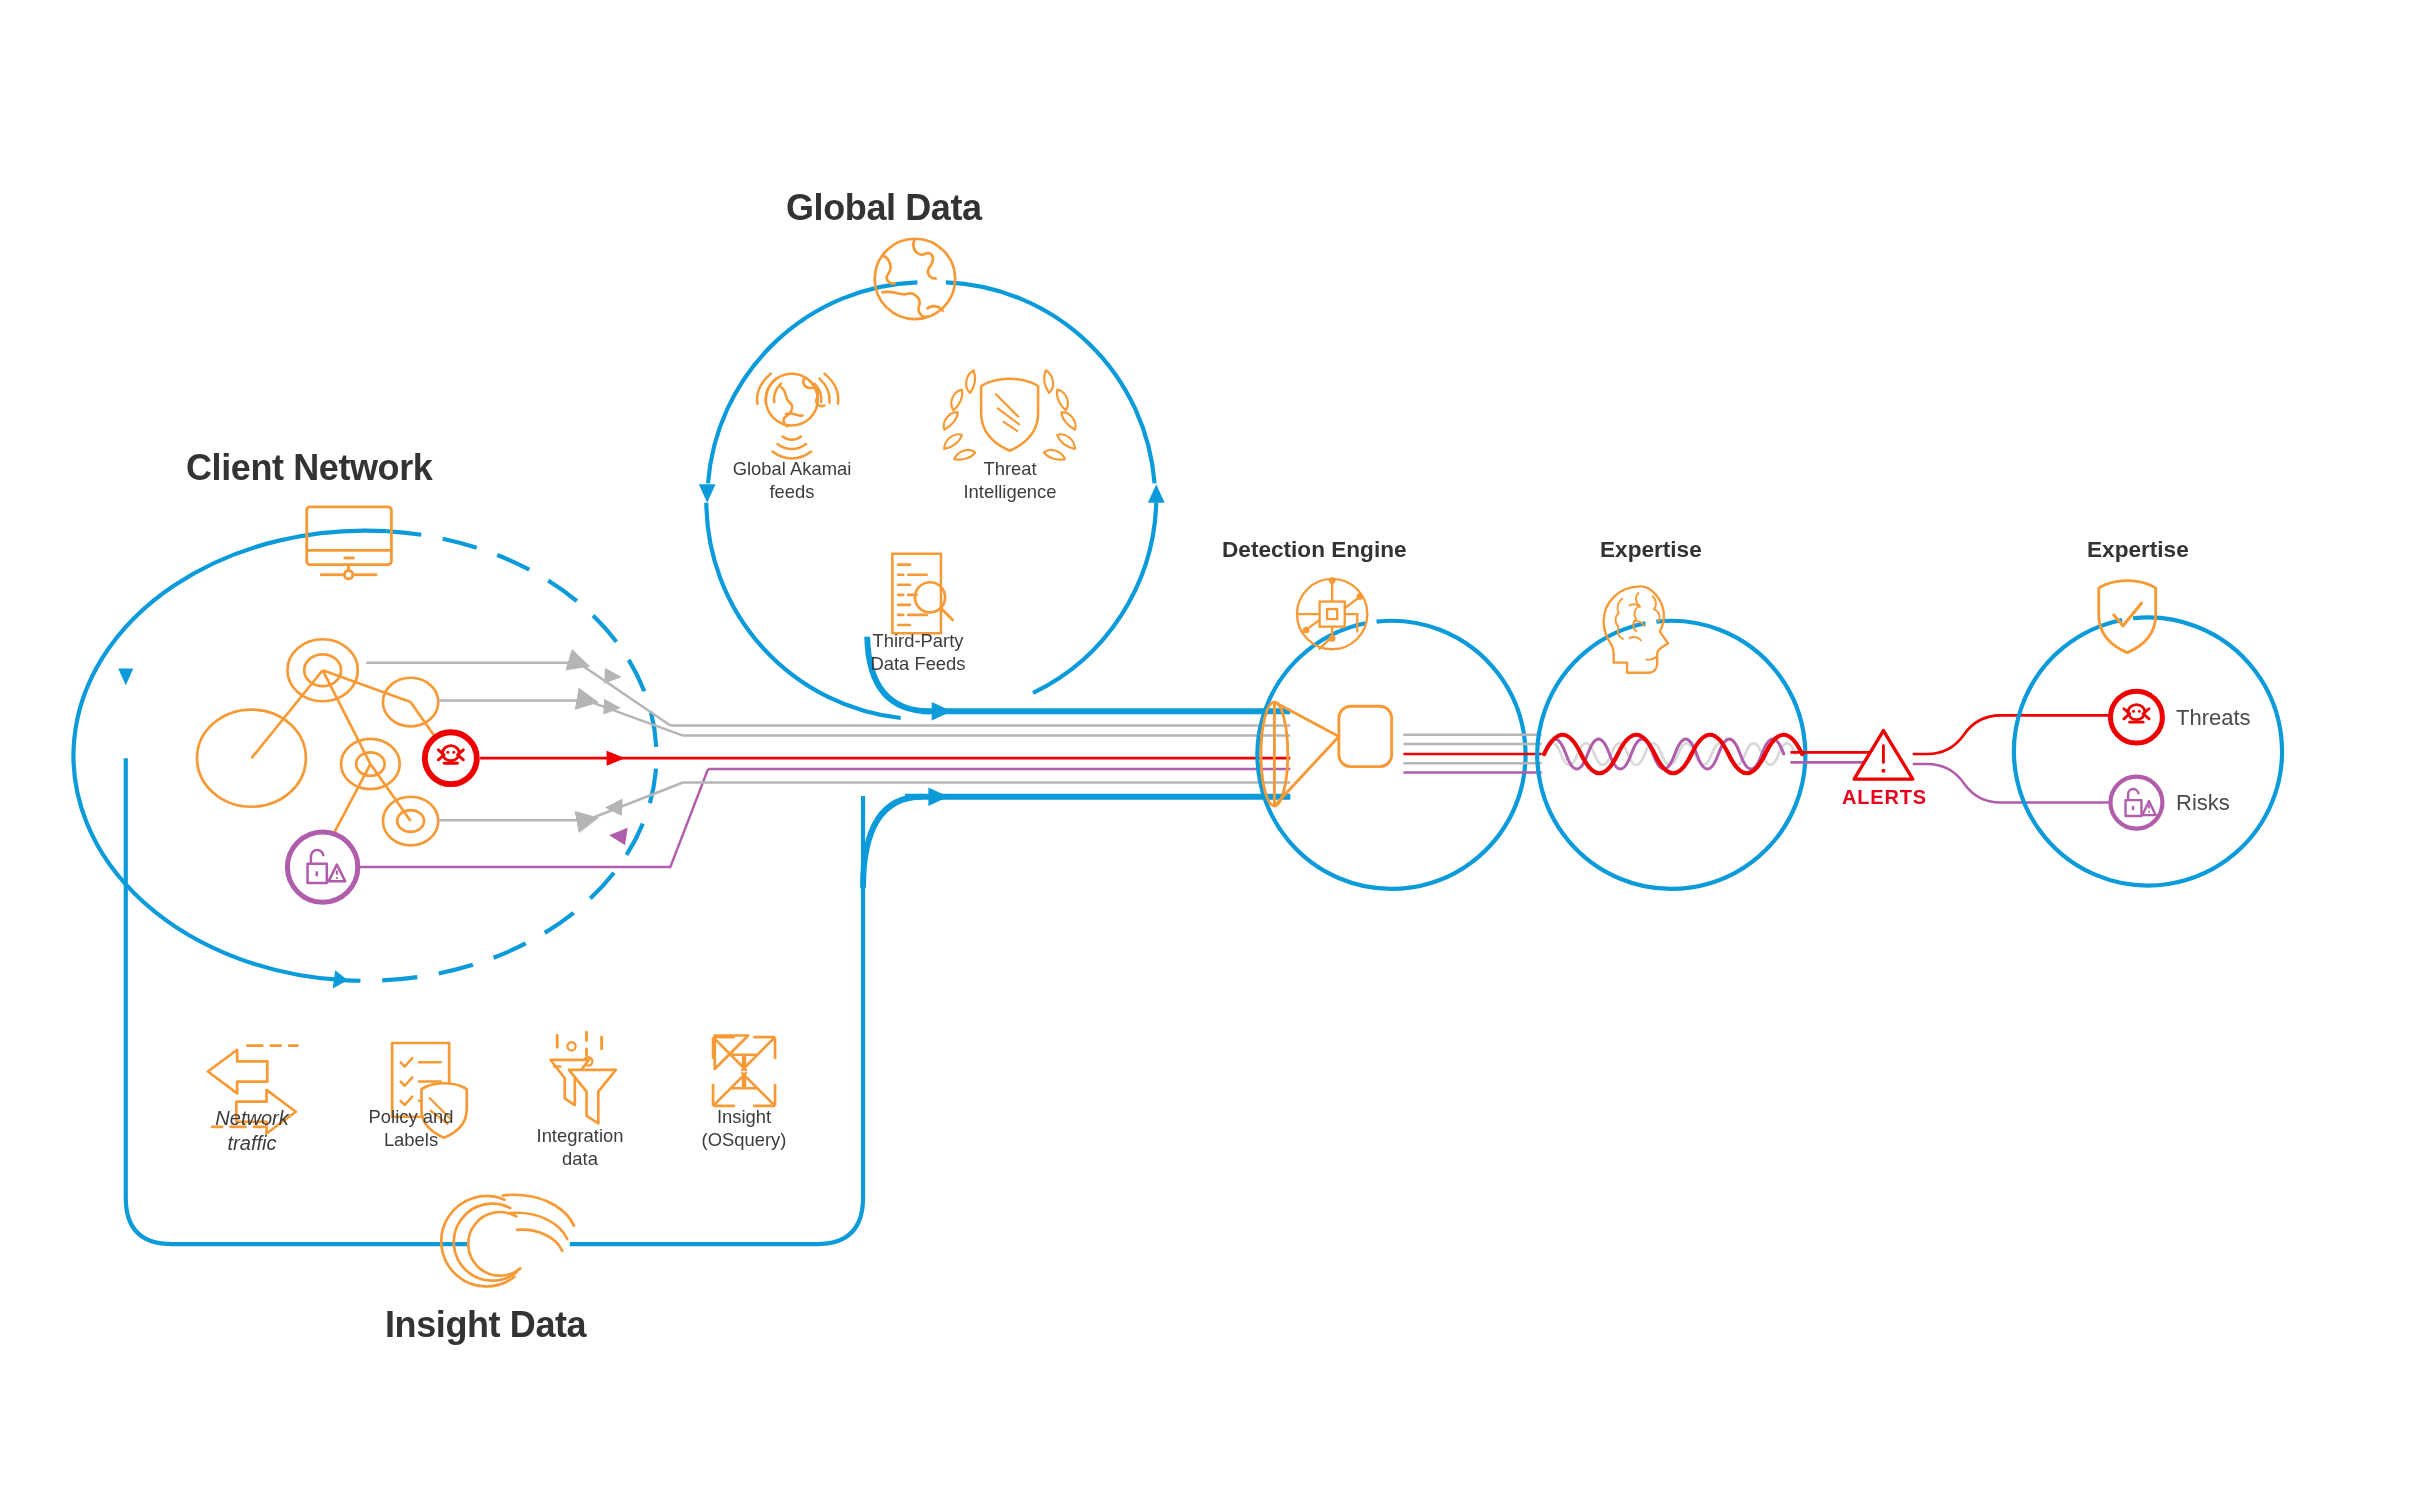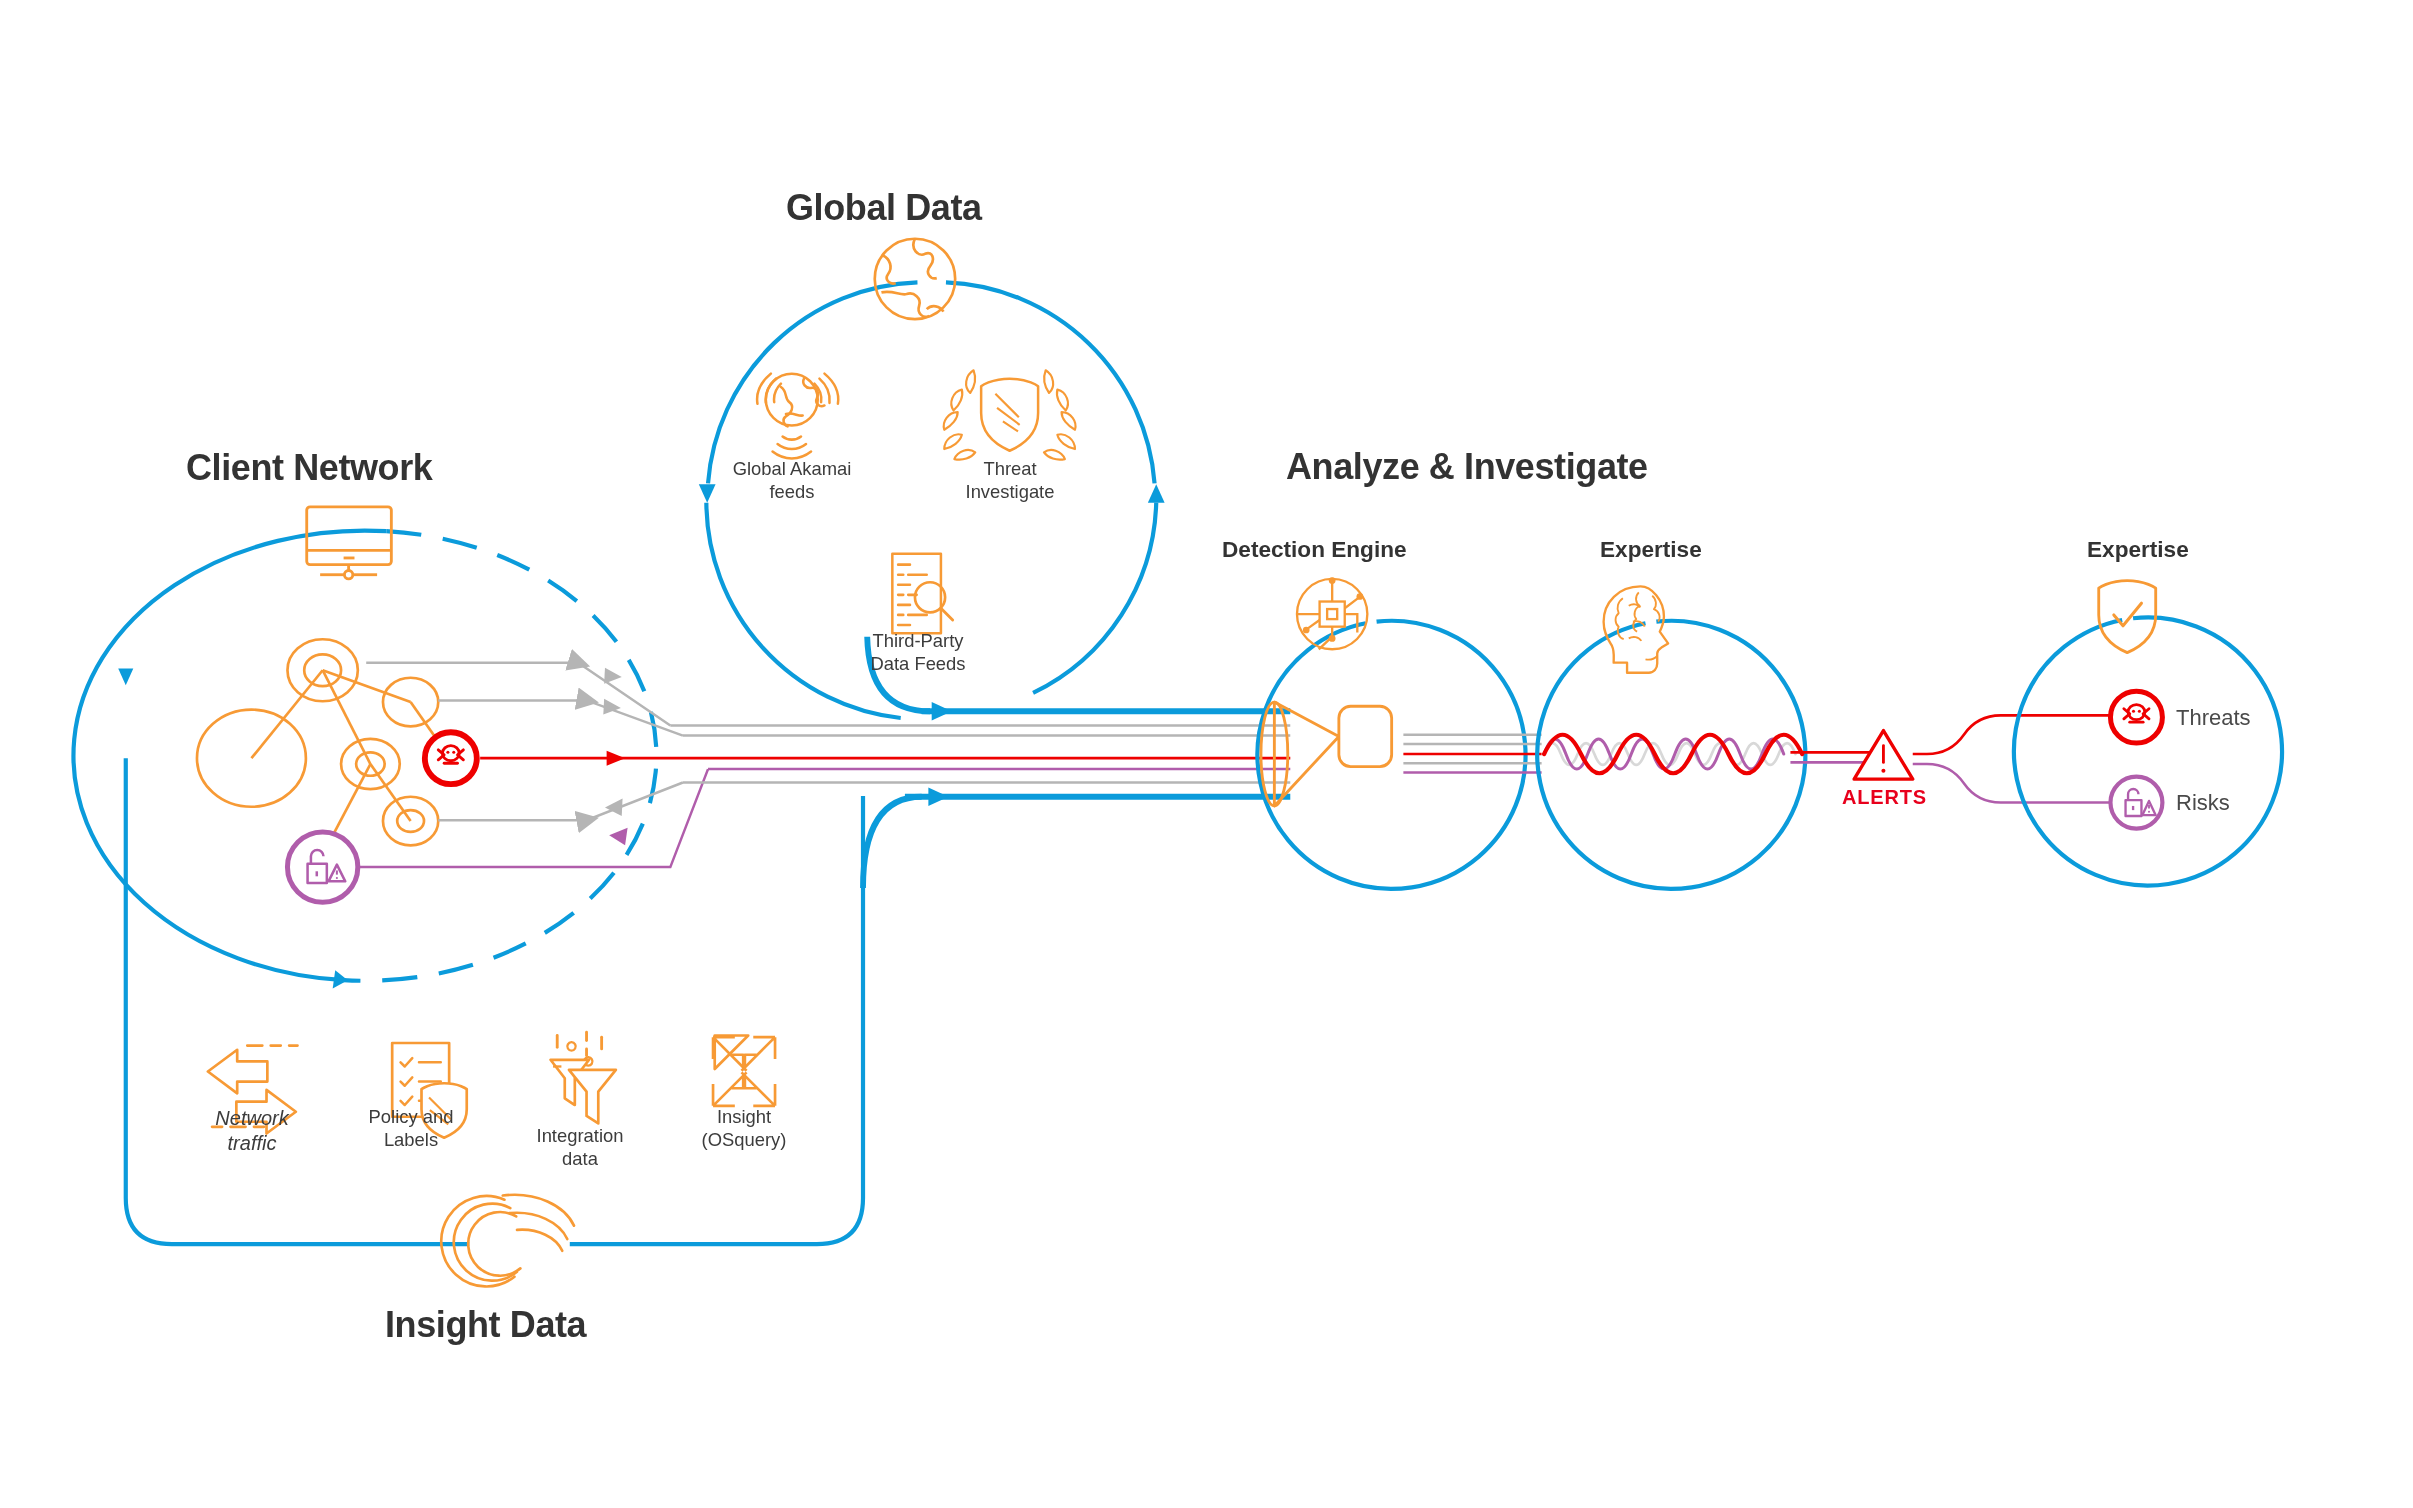--- a/index.html
+++ b/index.html
@@ -368,34 +368,33 @@
       <path d="M600,1427 c40,-5 74,12 85,36"></path>
       <path d="M608,1448 c32,-3 60,11 69,31"></path>
       <path d="M617,1468 c25,-2 47,9 54,25"></path>
     </g>
   </svg>
 
   <h1 class="h1" style="left:186px;top:423px;font-size:36px;">Client Network</h1>
 
   <h1 class="h1" style="left:786px;top:163px;font-size:36px;">Global Data</h1>
 
-  <h1 class="h1" style="left:1286px;top:422px;font-size:36px;">Analyze &amp; Investigate</h1>
 
   <h1 class="h1" style="left:385px;top:1280px;font-size:36px;">Insight Data</h1>
 
   <h2 class="h2" style="left:1222px;top:518px;font-size:22.6px;">Detection Engine</h2>
 
   <h2 class="h2" style="left:1600px;top:518px;font-size:22.6px;">Expertise</h2>
 
   <h2 class="h2" style="left:2087px;top:518px;font-size:22.6px;">Expertise</h2>
 
   <div class="cap" style="left:708px;top:458px;width:168px;font-size:18.4px;">Global Akamai
 feeds</div>
   <div class="cap" style="left:926px;top:458px;width:168px;font-size:18.4px;">Threat
-Investigate</div>
+Intelligence</div>
   <div class="cap" style="left:834px;top:630px;width:168px;font-size:18.4px;">Third-Party
 Data Feeds</div>
 
   <div class="cap" style="left:168px;top:1106px;width:168px;font-size:20px;font-style:italic;">Network
 traffic</div>
   <div class="cap" style="left:327px;top:1106px;width:168px;font-size:18.4px;">Policy and
 Labels</div>
   <div class="cap" style="left:496px;top:1106px;width:168px;font-size:18.4px;margin-top:19px;">Integration
 data</div>
   <div class="cap" style="left:660px;top:1106px;width:168px;font-size:18.4px;">Insight

